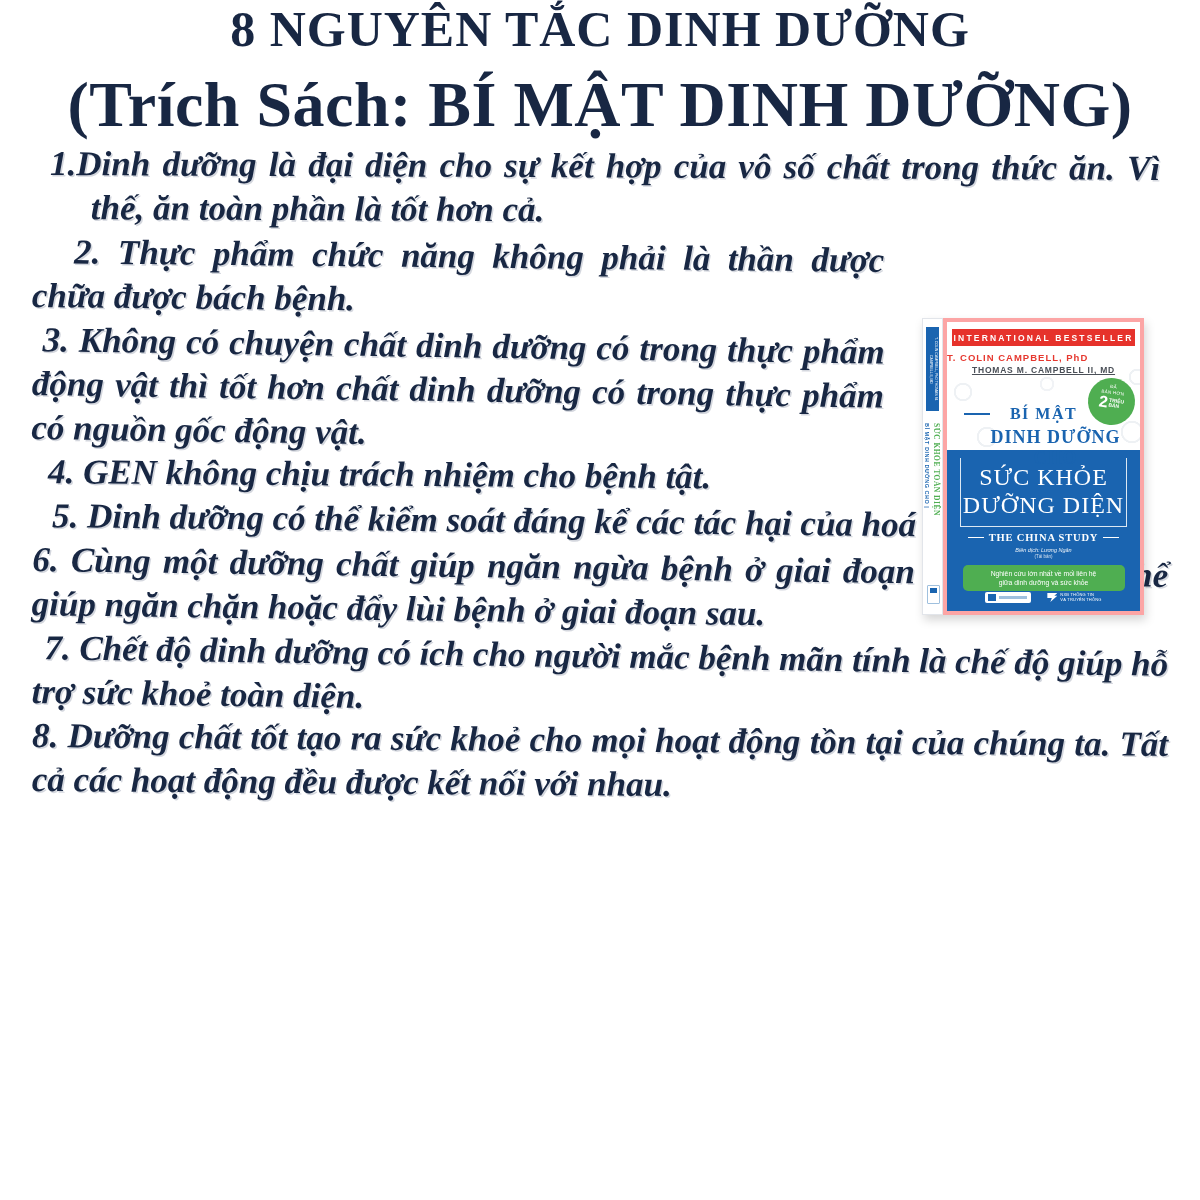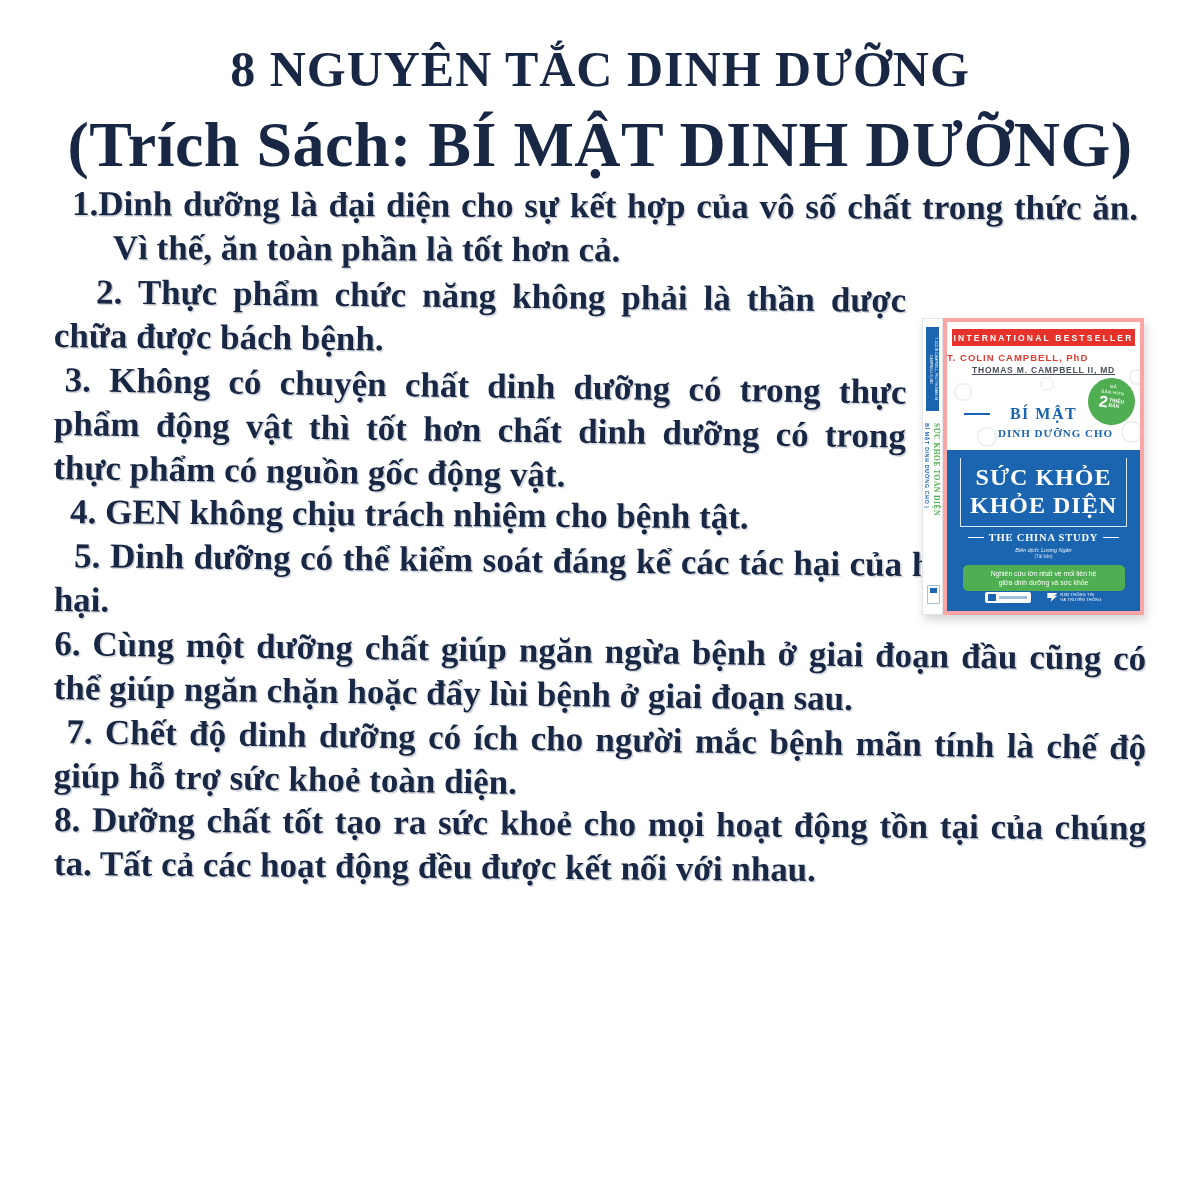--- a/index.html
+++ b/index.html
@@ -1,26 +1,26 @@
 <!DOCTYPE html>
 <html><head>
 <meta charset="utf-8">
 <style>
   html,body{margin:0;padding:0;background:#ffffff;}
   .page{
     position:relative;width:1200px;height:1200px;background:#ffffff;
     font-family:"Liberation Serif",serif;color:#182743;overflow:hidden;
   }
   
-  .title{ text-align:center; font-weight:bold; margin-top:40px; }
+  .title{ text-align:center; font-weight:bold; }
   .title-line1{ font-size:50px; letter-spacing:1px; }
   .title-line2{ font-size:64px; letter-spacing:0.5px; margin-top:10px; }
 
   
-  .content{ padding:0 54px; }
+  .content{ padding:0 32px;font-style:italic; }
   p.item{
     margin:0; font-weight:bold; font-size:35px; line-height:44px;
     text-align:justify; color:#182743;
     text-shadow:1.5px 1.5px 0 rgba(148,156,172,0.40);
     transform-origin:0 50%;
   }
   .p1{ margin-top:26px; padding-left:59px; text-indent:-41px; padding-right:8px; transform:rotate(0.25deg); }
   .col{ width:852px; }
   .p2{ margin-top:28px; text-indent:42px; transform:rotate(0.6deg); }
   .p3{ margin-top:22px; text-indent:10px; transform:rotate(0.85deg); }
@@ -73,26 +73,26 @@
           transform:rotate(8deg); z-index:3; }
   .badge .b-top{ font-size:4.5px; line-height:5.5px; letter-spacing:0.3px; }
   .badge .b-mid{ display:flex; justify-content:center; align-items:center; gap:1px; margin-top:1px; }
   .badge .b-num{ font-size:16px; font-weight:bold; line-height:14px; }
   .badge .b-side{ text-align:left; font-size:5px; font-weight:bold; line-height:5.5px; }
   .bimat-row{ position:relative; margin-top:30px; display:flex; align-items:center;
           justify-content:center; gap:20px; color:#1a64b0; z-index:2;text-align:center;}
   .bimat-row .dash{ width:26px; height:2px; background:#1a64b0; }
   .bimat{ font-size:16px; font-weight:bold; letter-spacing:1.5px; }
   .dinhduongcho{ position:relative; text-align:center; color:#1a64b0; font-weight:bold;
-          font-size:11px; letter-spacing:1px; margin-top:4px; z-index:2;padding-left:24px;}
+          font-size:18px; letter-spacing:1px; margin-top:4px; z-index:2;padding-left:24px;}
   .blue-sec{ position:absolute; left:0; right:0; top:128px; bottom:0; background:#1a64b0;
           color:#ffffff; text-align:center; }
   .main-box{ margin:8px 13px 0; border:1px solid rgba(255,255,255,0.85); border-top:none;
           padding:5px 0 7px; }
-  .mt1,.mt2{ font-size:24px; font-weight:bold; letter-spacing:1px; line-height:28px; }
+  .mt1,.mt2{ font-size:24px; font-weight:normal; letter-spacing:1px; line-height:28px; }
   .china-row{ margin-top:5px; display:flex; align-items:center; justify-content:center; gap:5px; }
   .china-row .dash{ width:16px; height:1.5px; background:#ffffff; }
   .china{ font-size:10.5px; font-weight:bold; letter-spacing:0.8px; }
   .translator{ margin-top:4px; font-size:5.5px; font-style:italic; opacity:0.92;
           font-family:"Liberation Sans",sans-serif; }
   .edition{ margin-top:1px; font-size:4.5px; opacity:0.8; font-family:"Liberation Sans",sans-serif; }
   .tagline{ margin:6px auto 0; width:158px; background:#4fae51; border-radius:5px;
           padding:4px 2px; font-family:"Liberation Sans",sans-serif; font-size:6.8px;
           line-height:9px; }
   .logos{ position:absolute; bottom:8px; left:0; right:0; display:flex; justify-content:center;
@@ -153,21 +153,21 @@
       </div>
       <div class="bimat-row">
         <span class="dash"></span>
         <span class="bimat">BÍ MẬT</span>
         <span class="dash"></span>
       </div>
       <div class="dinhduongcho">DINH DƯỠNG CHO</div>
       <div class="blue-sec">
         <div class="main-box">
           <div class="mt1">SỨC KHỎE</div>
-          <div class="mt2">KHỎE DIỆN</div>
+          <div class="mt2">DƯỠNG DIỆN</div>
         </div>
         <div class="china-row">
           <span class="dash"></span>
           <span class="china">THE CHINA STUDY</span>
           <span class="dash"></span>
         </div>
         <div class="translator">Biên dịch: Lương Ngân</div>
         <div class="edition">(Tái bản)</div>
         <div class="tagline">
           <div>Nghiên cứu lớn nhất về mối liên hệ</div>

